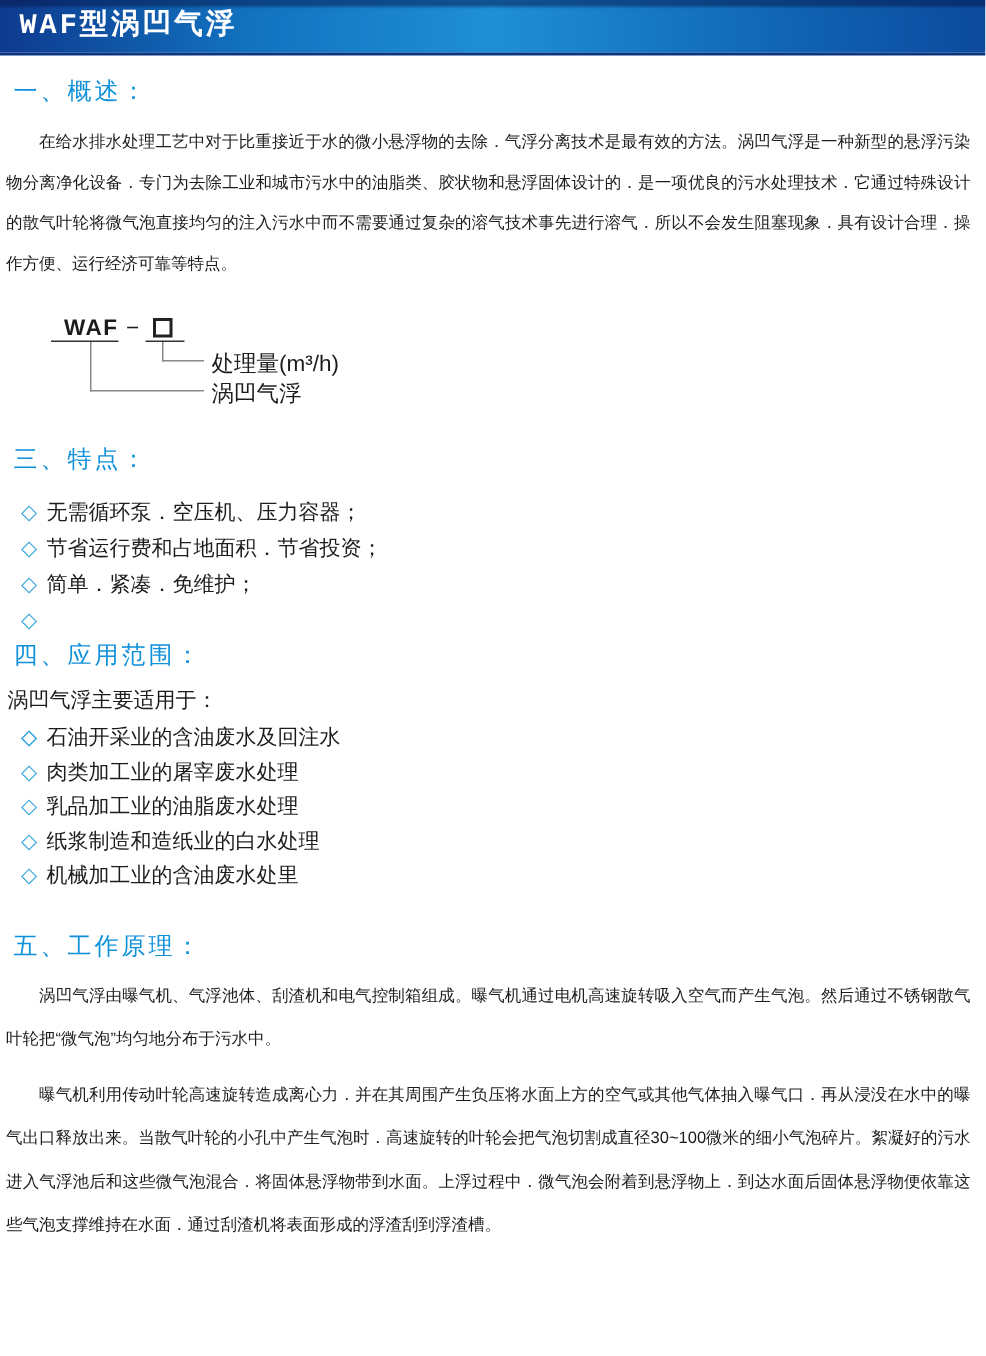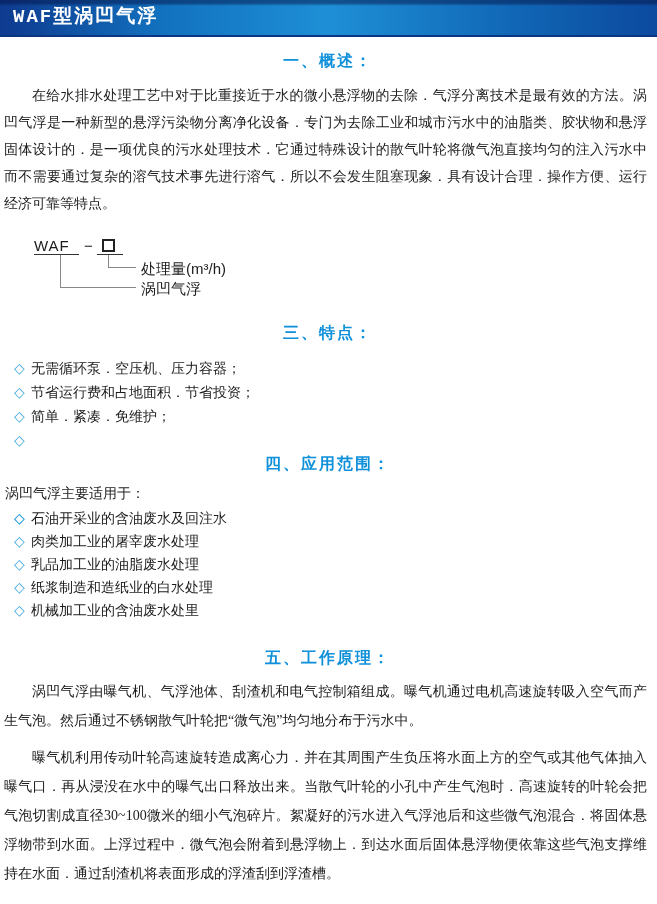--- a/index.html
+++ b/index.html
@@ -28,54 +28,52 @@
     letter-spacing: 2px;
     font-family: Liberation Mono, monospace;
   }
 
   .content { padding: 0 10px 0 4px; }
 
   
   .sec-heading {
     color: #0f90da;
     font-size: 16px;
-    font-weight: bold;
+    font-weight: normal;
     letter-spacing: 2px;
     padding-left: 5px;
-    text-align: center;
   }
   .h-overview   { margin-top: 14px; }
   .h-model      { margin-top: 28px; }
   .h-features   { margin-top: 20px; }
   .h-apps       { margin-top: 26px; }
   .h-principle  { margin-top: 26px; }
 
   
   .para {
-    font-size: 14px;
+    font-size: 11px;
     line-height: 27px;
     text-align: justify;
     text-indent: 2em;
     margin-top: 10px;
-    font-family: Liberation Serif, serif;
   }
   .para-principle { line-height: 29px; margin-top: 8px; }
 
   
   .model-diagram {
     position: relative;
     height: 66px;
     margin-top: 20px;
     font-size: 15px;
   }
   .md-code {
     position: absolute; left: 30px; top: 0;
-    width: 45px; text-align: left;
+    width: 45px; text-align: right;
     border-bottom: 1px solid #333;
-    font-size: 15px; letter-spacing: 1px;
+    font-size: 15px; letter-spacing: 1px; font-weight: bold;
   }
   .md-dash { position: absolute; left: 80px; top: 0; }
   .md-box {
     position: absolute; left: 98px; top: 2px;
     width: 13px; height: 13px;
     border: 2px solid #222;
     background: #fff;
   }
   .md-box-underline {
     position: absolute; left: 93px; top: 17px;

